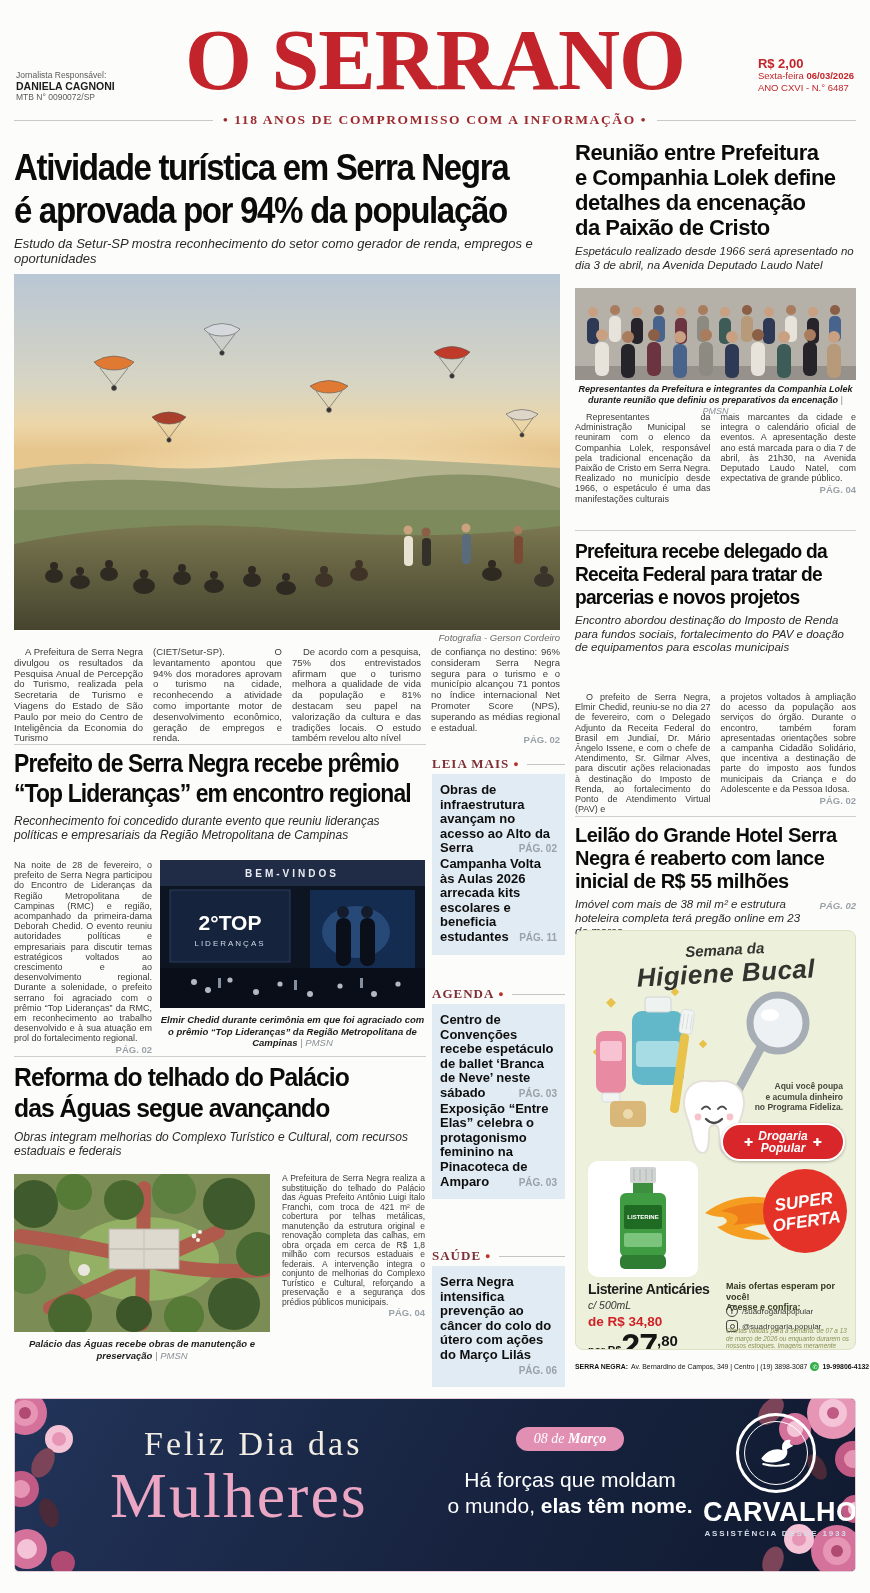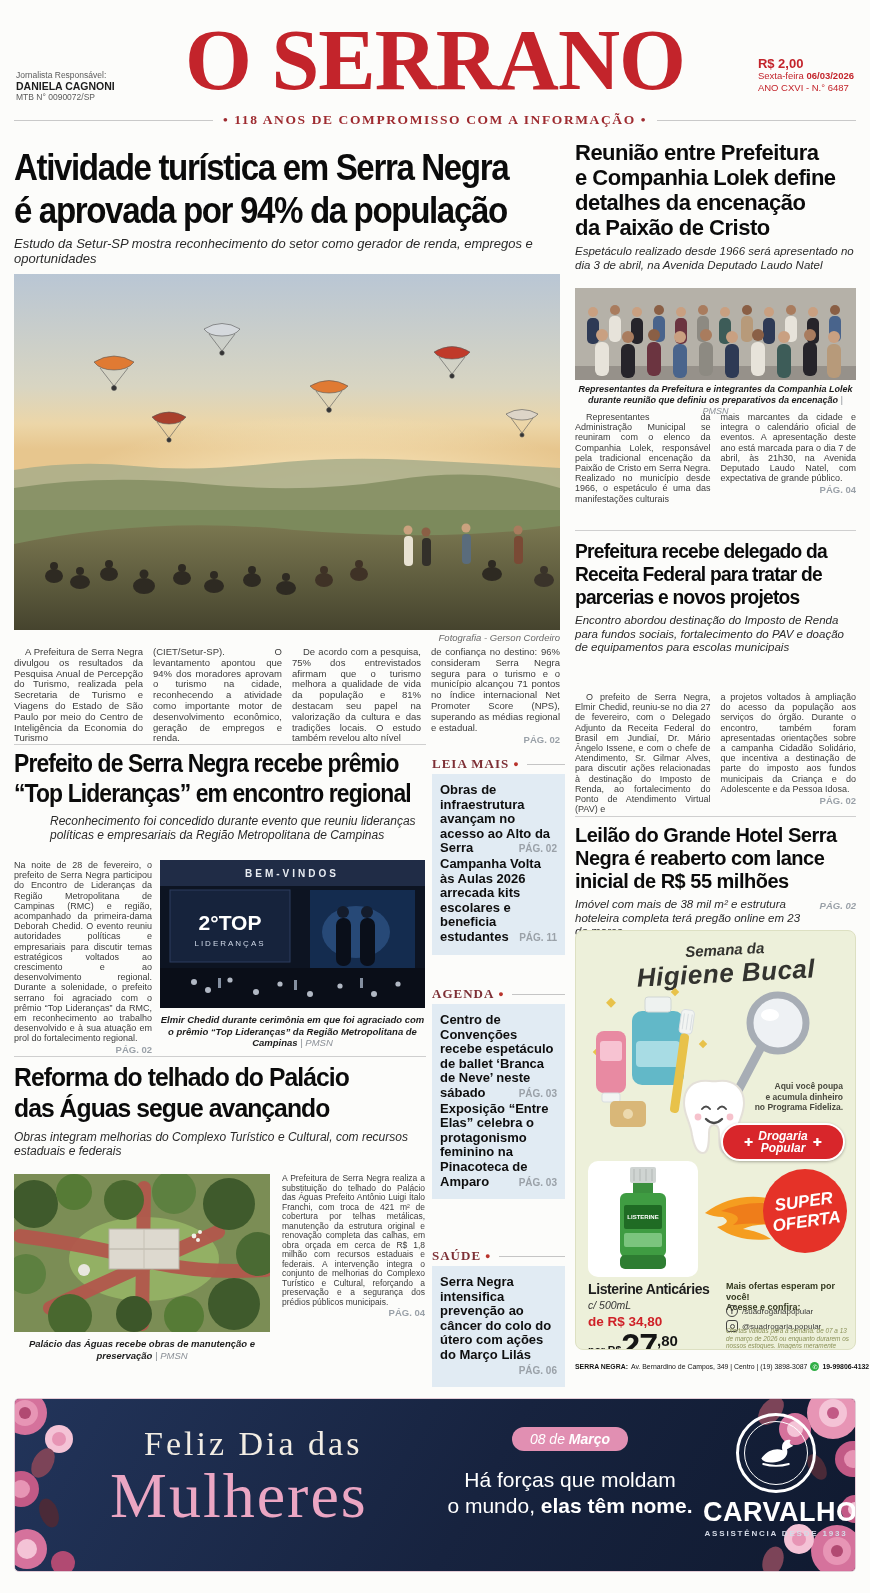--- a/index.html
+++ b/index.html
@@ -34,21 +34,21 @@
   
   #lead{position:absolute;left:14px;top:146px;width:546px;}
   #lead .hl-line{font-size:36px;line-height:43px;letter-spacing:-1.5px;transform:scaleX(.92);}
   #lead .sub{font-size:13px;margin-top:4px;}
   #lead .photo{margin-top:8px;width:546px;height:356px;display:block;}
   #lead .credit{margin-top:2px;}
   #lead .cols{margin-top:4px;}
   
   #award{position:absolute;left:14px;top:748px;width:411px;}
   #award .hl-line{font-size:26px;line-height:30px;letter-spacing:-1px;transform:scaleX(.88);}
-  #award .sub{font-size:12px;line-height:14px;margin-top:6px;margin-left:36px;}
+  #award .sub{font-size:12px;line-height:14px;margin-top:6px;}
   #award .bodyL{position:absolute;left:0;top:112px;width:138px;font-size:9px;line-height:10.2px;}
   #award .photo{position:absolute;left:146px;top:112px;width:265px;height:148px;display:block;}
   #award .cap{position:absolute;left:146px;top:266px;width:265px;}
   
   #roof{position:absolute;left:14px;top:1062px;width:411px;}
   #roof .hl-line{font-size:26px;line-height:31px;letter-spacing:-1px;transform:scaleX(.95);}
   #roof .sub{font-size:12px;line-height:14px;margin-top:6px;}
   #roof .photo{position:absolute;left:0;top:112px;width:256px;height:158px;display:block;}
   #roof .cap{position:absolute;left:0;top:276px;width:256px;}
   #roof .bodyR{position:absolute;left:268px;top:112px;width:143px;font-size:8.5px;line-height:9.5px;}
@@ -127,21 +127,21 @@
   
   #banner{position:absolute;left:14px;top:1398px;width:842px;height:174px;border-radius:5px;
           background:linear-gradient(120deg,#22345a 0%,#17233f 55%,#101a30 100%);
           border:1px solid #e3ccd6;overflow:hidden;box-sizing:border-box;}
   .bn-flowers{position:absolute;}
   .bn-left{position:absolute;left:95px;top:26px;font-family:"Liberation Serif",serif;}
   .bn-left .l1{font-size:34px;letter-spacing:3px;color:#f2ede4;margin-left:34px;}
   .bn-left .l2{font-size:64px;line-height:62px;color:#eba6c3;letter-spacing:2px;margin-top:2px;}
   .bn-center{position:absolute;left:430px;top:28px;width:250px;text-align:center;}
   .bn-pill{display:inline-block;background:#e18fb2;border-radius:16px;padding:4px 18px;
-           color:#fff;font-size:14px;font-style:italic;}
+           color:#fff;font-size:14px;font-style:italic;font-family:Liberation Serif, serif;}
   .bn-pill b{font-weight:bold;}
   .bn-quote{margin-top:16px;color:#fff;font-size:21px;line-height:26px;}
   .bn-right{position:absolute;left:688px;top:14px;width:146px;text-align:center;color:#fff;}
   .bn-emblem{width:74px;height:74px;border:3px solid #fff;border-radius:50%;margin:0 auto;
              display:flex;align-items:center;justify-content:center;}
   .bn-emblem .inner{width:62px;height:62px;border:1.5px solid #fff;border-radius:50%;
              display:flex;align-items:center;justify-content:center;}
   .bn-brand{font-size:27px;font-weight:bold;letter-spacing:.5px;margin-top:4px;}
   .bn-sub{font-size:8px;letter-spacing:1.8px;color:#d4dae6;font-weight:bold;margin-top:1px;}
 </style>

